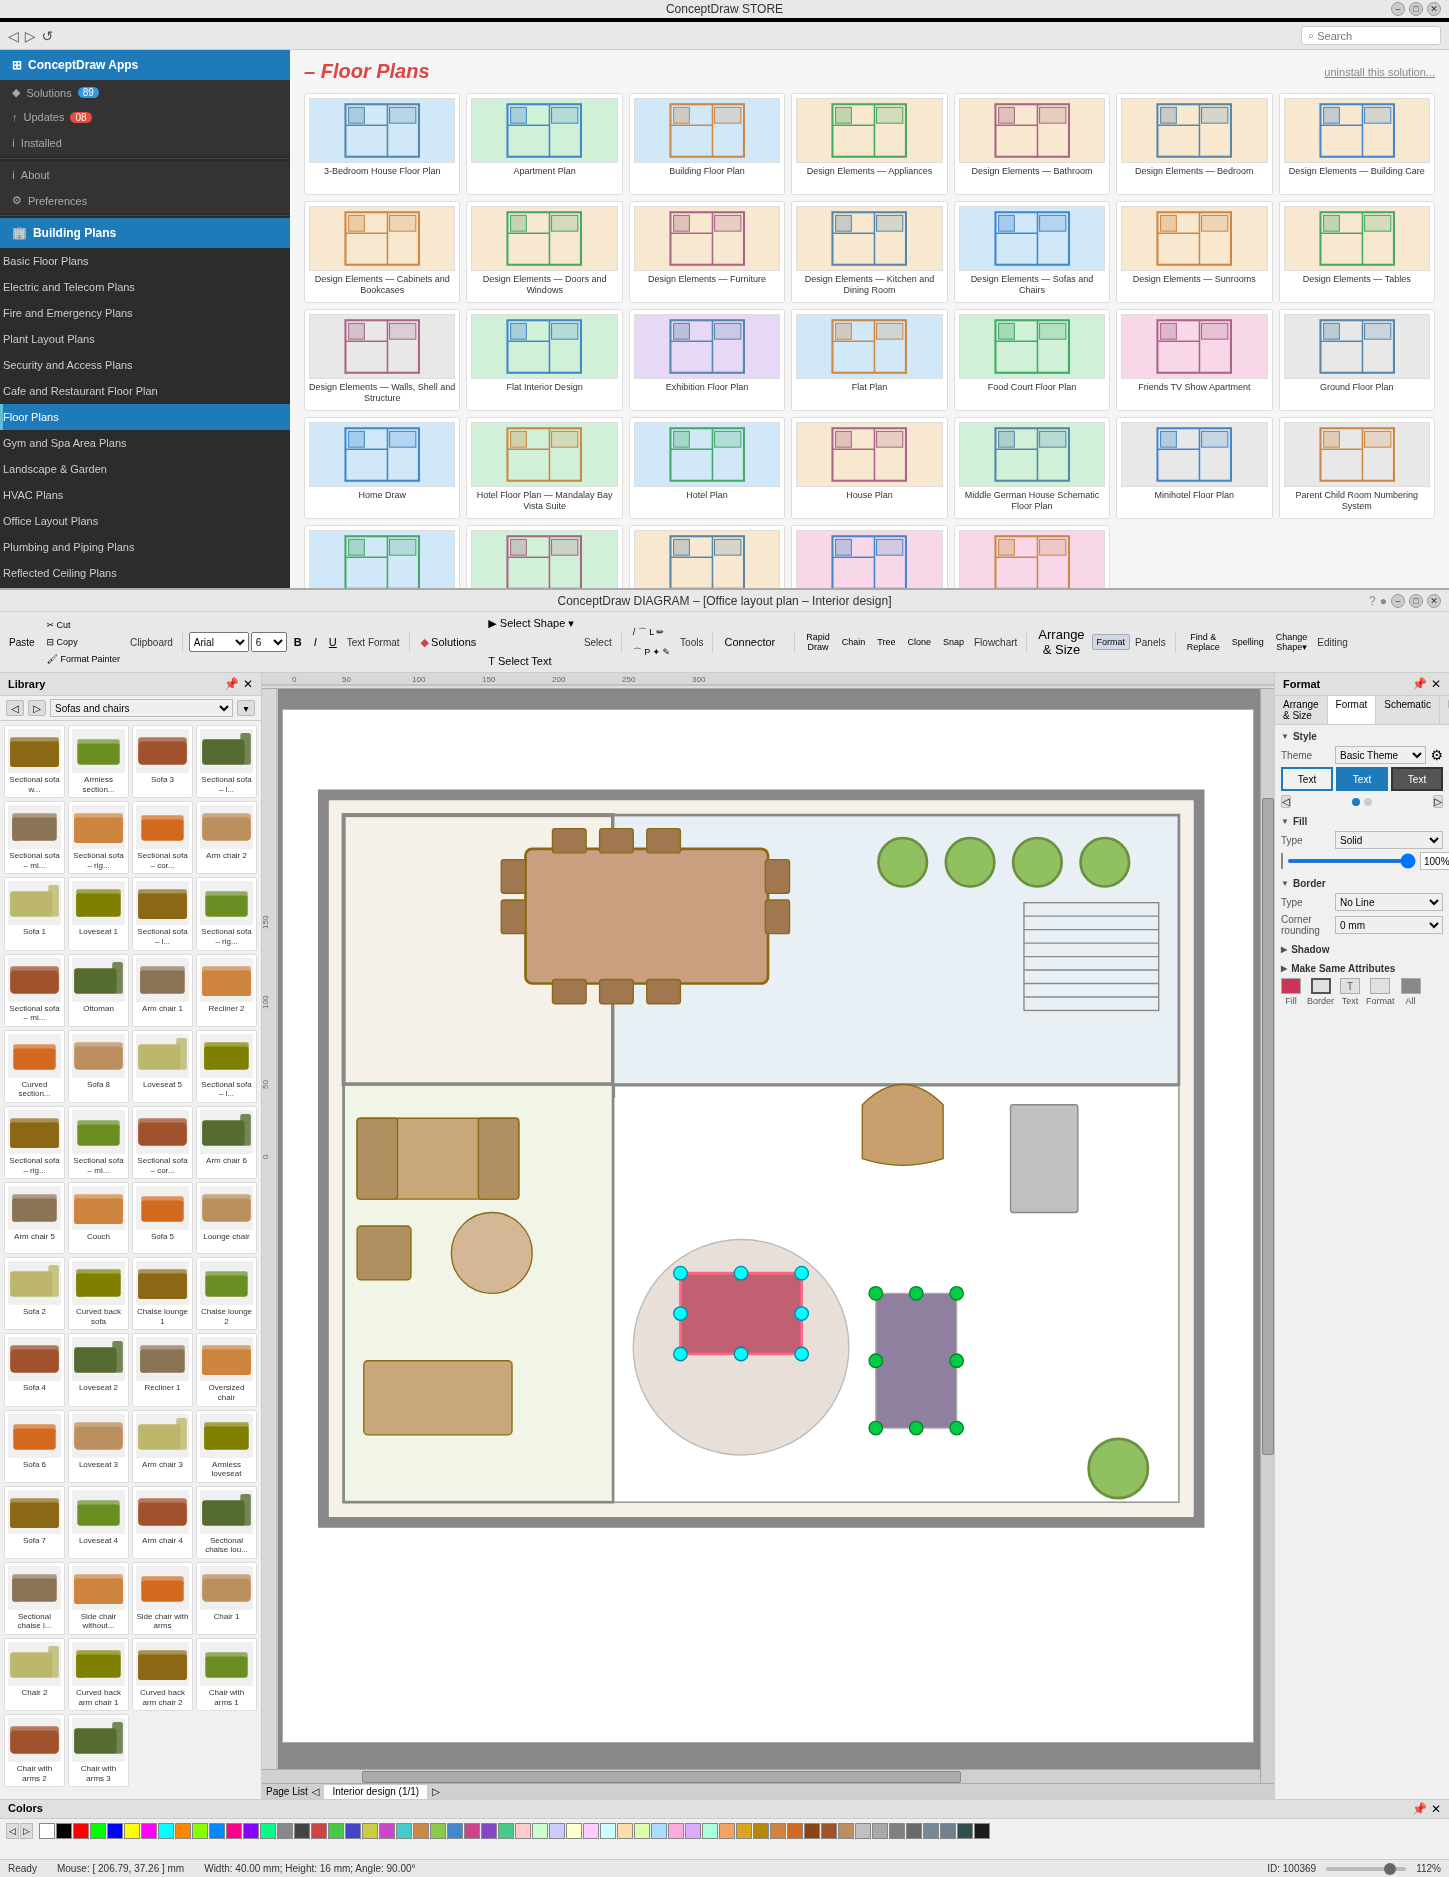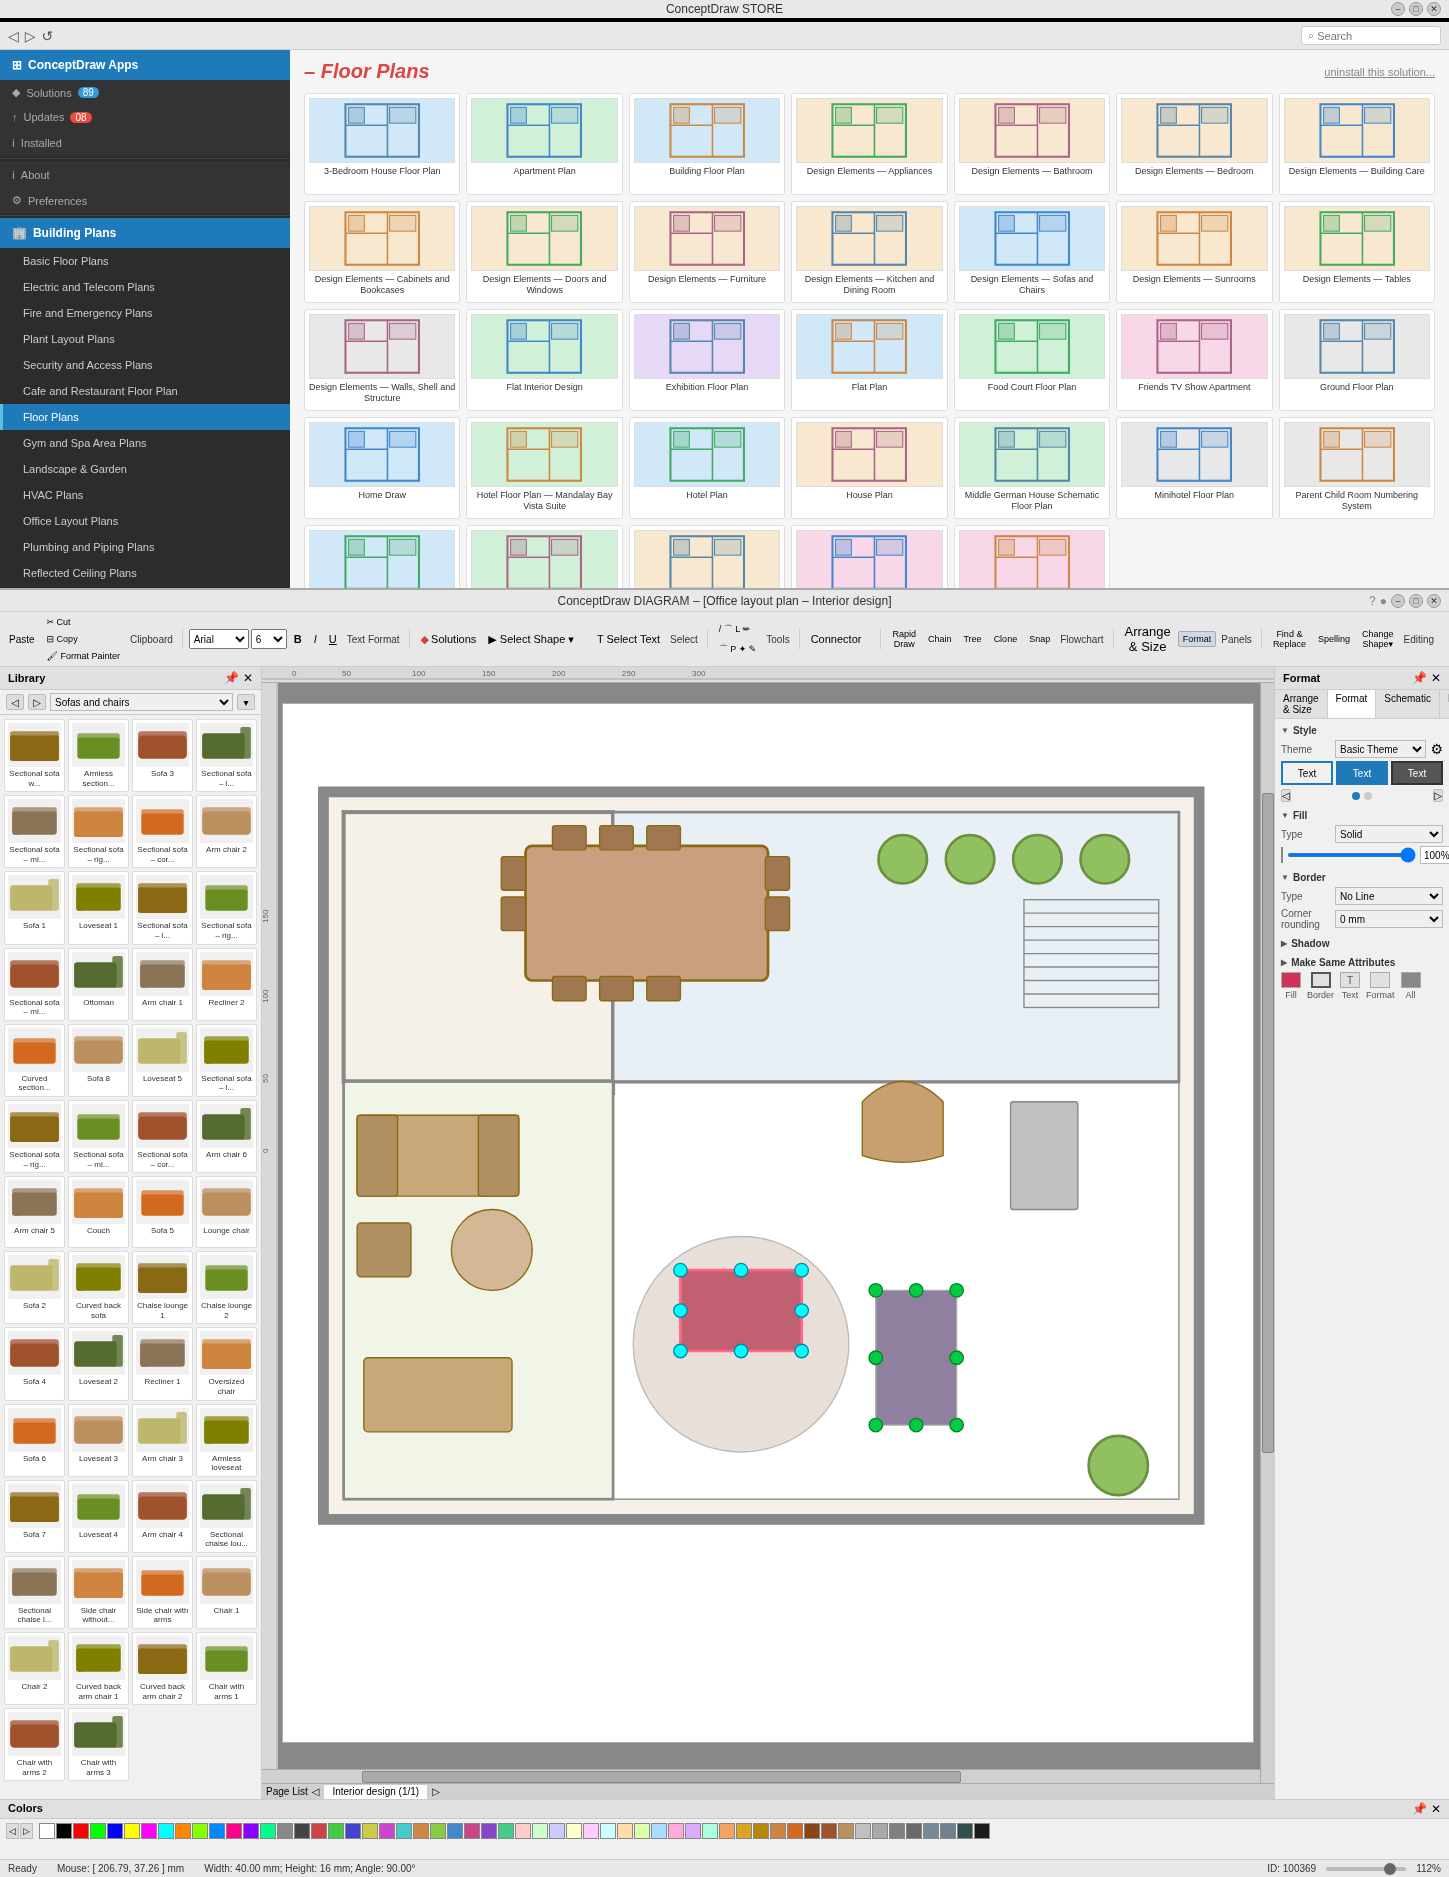--- a/index.html
+++ b/index.html
@@ -106,21 +106,21 @@
       background: #333;
       display: flex;
       align-items: center;
       gap: 6px;
       cursor: pointer;
     }
     .badge { background: #e74c3c; color: white; border-radius: 8px; padding: 0 5px; font-size: 10px; }
     .badge-blue { background: #3498db; }
 
     .sidebar-nav-item {
-      padding: 7px 20px;
+      padding: 7px 0;
       font-size: 11px;
       color: #ccc;
       cursor: pointer;
       border-left: 3px solid transparent;
     }
     .sidebar-nav-item.active {
       background: #1e7ab8;
       color: white;
       border-left-color: #5bc0de;
     }
@@ -1122,21 +1122,21 @@
       <button class="toolbar-btn" style="font-weight:bold;">B</button>
       <button class="toolbar-btn" style="font-style:italic;">I</button>
       <button class="toolbar-btn" style="text-decoration:underline;">U</button>
       <div class="toolbar-label">Text Format</div>
     </div>
     <div class="toolbar-sep"></div>
     <div class="toolbar-group">
       <button class="toolbar-btn">
         <span style="color:#c44;">◆</span> Solutions
       </button>
-      <div style="display:flex;flex-direction:row;gap:13px;">
+      <div style="display:flex;flex-direction:column;gap:19px;">
         <button class="toolbar-btn">▶ Select Shape ▾</button>
         <button class="toolbar-btn">T Select Text</button>
       </div>
       <div class="toolbar-label">Select</div>
     </div>
     <div class="toolbar-sep"></div>
     <div class="toolbar-group">
       <div style="display:flex;flex-direction:column;gap:1px;">
         <button class="toolbar-btn" style="font-size:9px;">/ ⌒ L ✏</button>
         <button class="toolbar-btn" style="font-size:9px;">⌒ P ✦ ✎</button>

